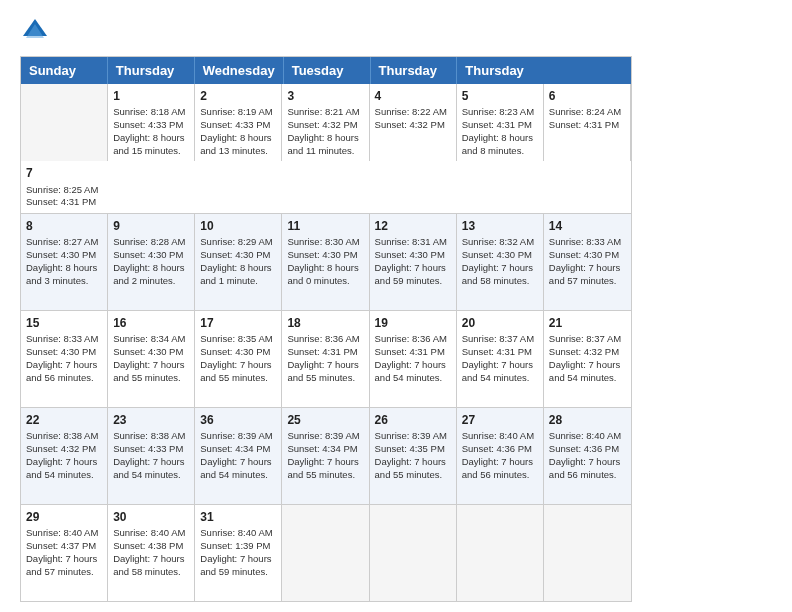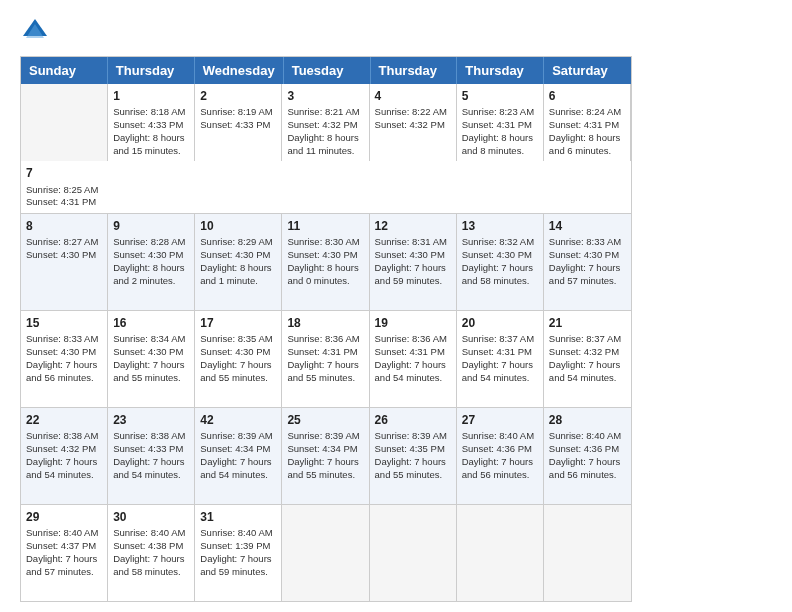--- a/index.html
+++ b/index.html
@@ -129,55 +129,54 @@
   </div>
 
   <div class="calendar">
     <div class="cal-header" id="cal-header">
         <div class="cal-header-cell">Sunday</div>
         <div class="cal-header-cell">Thursday</div>
         <div class="cal-header-cell">Wednesday</div>
         <div class="cal-header-cell">Tuesday</div>
         <div class="cal-header-cell">Thursday</div>
         <div class="cal-header-cell">Thursday</div>
-        <div class="cal-header-cell">Saturday</div>
       </div>
     <div class="cal-body" id="cal-body">
         <div class="cal-row">
           <div class="cal-cell empty"></div>
           <div class="cal-cell"><span class="day-num">1</span><span>Sunrise: 8:18 AM</span><br><span>Sunset: 4:33 PM</span><br><span>Daylight: 8 hours and 15 minutes.</span></div>
-          <div class="cal-cell"><span class="day-num">2</span><span>Sunrise: 8:19 AM</span><br><span>Sunset: 4:33 PM</span><br></div>
+          <div class="cal-cell"><span class="day-num">2</span><span>Sunrise: 8:19 AM</span><br><span>Sunset: 4:33 PM</span><br><span>Daylight: 8 hours and 13 minutes.</span></div>
           <div class="cal-cell"><span class="day-num">3</span><span>Sunrise: 8:21 AM</span><br><span>Sunset: 4:32 PM</span><br><span>Daylight: 8 hours and 11 minutes.</span></div>
           <div class="cal-cell"><span class="day-num">4</span><span>Sunrise: 8:22 AM</span><br><span>Sunset: 4:32 PM</span><br></div>
           <div class="cal-cell"><span class="day-num">5</span><span>Sunrise: 8:23 AM</span><br><span>Sunset: 4:31 PM</span><br><span>Daylight: 8 hours and 8 minutes.</span></div>
-          <div class="cal-cell"><span class="day-num">6</span><span>Sunrise: 8:24 AM</span><br><span>Sunset: 4:31 PM</span><br><span>Daylight: 8 hours and 6 minutes.</span></div>
+          <div class="cal-cell"><span class="day-num">6</span><span>Sunrise: 8:24 AM</span><br><span>Sunset: 4:31 PM</span><br></div>
           <div class="cal-cell"><span class="day-num">7</span><span>Sunrise: 8:25 AM</span><br><span>Sunset: 4:31 PM</span><br></div>
         </div>
         <div class="cal-row">
-          <div class="cal-cell"><span class="day-num">8</span><span>Sunrise: 8:27 AM</span><br><span>Sunset: 4:30 PM</span><br></div>
+          <div class="cal-cell"><span class="day-num">8</span><span>Sunrise: 8:27 AM</span><br><span>Sunset: 4:30 PM</span><br><span>Daylight: 8 hours and 3 minutes.</span></div>
           <div class="cal-cell"><span class="day-num">9</span><span>Sunrise: 8:28 AM</span><br><span>Sunset: 4:30 PM</span><br><span>Daylight: 8 hours and 2 minutes.</span></div>
           <div class="cal-cell"><span class="day-num">10</span><span>Sunrise: 8:29 AM</span><br><span>Sunset: 4:30 PM</span><br><span>Daylight: 8 hours and 1 minute.</span></div>
           <div class="cal-cell"><span class="day-num">11</span><span>Sunrise: 8:30 AM</span><br><span>Sunset: 4:30 PM</span><br><span>Daylight: 8 hours and 0 minutes.</span></div>
           <div class="cal-cell"><span class="day-num">12</span><span>Sunrise: 8:31 AM</span><br><span>Sunset: 4:30 PM</span><br><span>Daylight: 7 hours and 59 minutes.</span></div>
           <div class="cal-cell"><span class="day-num">13</span><span>Sunrise: 8:32 AM</span><br><span>Sunset: 4:30 PM</span><br><span>Daylight: 7 hours and 58 minutes.</span></div>
           <div class="cal-cell"><span class="day-num">14</span><span>Sunrise: 8:33 AM</span><br><span>Sunset: 4:30 PM</span><br><span>Daylight: 7 hours and 57 minutes.</span></div>
         </div>
         <div class="cal-row">
           <div class="cal-cell"><span class="day-num">15</span><span>Sunrise: 8:33 AM</span><br><span>Sunset: 4:30 PM</span><br><span>Daylight: 7 hours and 56 minutes.</span></div>
           <div class="cal-cell"><span class="day-num">16</span><span>Sunrise: 8:34 AM</span><br><span>Sunset: 4:30 PM</span><br><span>Daylight: 7 hours and 55 minutes.</span></div>
           <div class="cal-cell"><span class="day-num">17</span><span>Sunrise: 8:35 AM</span><br><span>Sunset: 4:30 PM</span><br><span>Daylight: 7 hours and 55 minutes.</span></div>
           <div class="cal-cell"><span class="day-num">18</span><span>Sunrise: 8:36 AM</span><br><span>Sunset: 4:31 PM</span><br><span>Daylight: 7 hours and 55 minutes.</span></div>
           <div class="cal-cell"><span class="day-num">19</span><span>Sunrise: 8:36 AM</span><br><span>Sunset: 4:31 PM</span><br><span>Daylight: 7 hours and 54 minutes.</span></div>
           <div class="cal-cell"><span class="day-num">20</span><span>Sunrise: 8:37 AM</span><br><span>Sunset: 4:31 PM</span><br><span>Daylight: 7 hours and 54 minutes.</span></div>
           <div class="cal-cell"><span class="day-num">21</span><span>Sunrise: 8:37 AM</span><br><span>Sunset: 4:32 PM</span><br><span>Daylight: 7 hours and 54 minutes.</span></div>
         </div>
         <div class="cal-row">
           <div class="cal-cell"><span class="day-num">22</span><span>Sunrise: 8:38 AM</span><br><span>Sunset: 4:32 PM</span><br><span>Daylight: 7 hours and 54 minutes.</span></div>
           <div class="cal-cell"><span class="day-num">23</span><span>Sunrise: 8:38 AM</span><br><span>Sunset: 4:33 PM</span><br><span>Daylight: 7 hours and 54 minutes.</span></div>
-          <div class="cal-cell"><span class="day-num">42</span><span>Sunrise: 8:39 AM</span><br><span>Sunset: 4:34 PM</span><br><span>Daylight: 7 hours and 54 minutes.</span></div>
+          <div class="cal-cell"><span class="day-num">36</span><span>Sunrise: 8:39 AM</span><br><span>Sunset: 4:34 PM</span><br><span>Daylight: 7 hours and 54 minutes.</span></div>
           <div class="cal-cell"><span class="day-num">25</span><span>Sunrise: 8:39 AM</span><br><span>Sunset: 4:34 PM</span><br><span>Daylight: 7 hours and 55 minutes.</span></div>
           <div class="cal-cell"><span class="day-num">26</span><span>Sunrise: 8:39 AM</span><br><span>Sunset: 4:35 PM</span><br><span>Daylight: 7 hours and 55 minutes.</span></div>
           <div class="cal-cell"><span class="day-num">27</span><span>Sunrise: 8:40 AM</span><br><span>Sunset: 4:36 PM</span><br><span>Daylight: 7 hours and 56 minutes.</span></div>
           <div class="cal-cell"><span class="day-num">28</span><span>Sunrise: 8:40 AM</span><br><span>Sunset: 4:36 PM</span><br><span>Daylight: 7 hours and 56 minutes.</span></div>
         </div>
         <div class="cal-row">
           <div class="cal-cell"><span class="day-num">29</span><span>Sunrise: 8:40 AM</span><br><span>Sunset: 4:37 PM</span><br><span>Daylight: 7 hours and 57 minutes.</span></div>
           <div class="cal-cell"><span class="day-num">30</span><span>Sunrise: 8:40 AM</span><br><span>Sunset: 4:38 PM</span><br><span>Daylight: 7 hours and 58 minutes.</span></div>
           <div class="cal-cell"><span class="day-num">31</span><span>Sunrise: 8:40 AM</span><br><span>Sunset: 1:39 PM</span><br><span>Daylight: 7 hours and 59 minutes.</span></div>
           <div class="cal-cell empty"></div>

